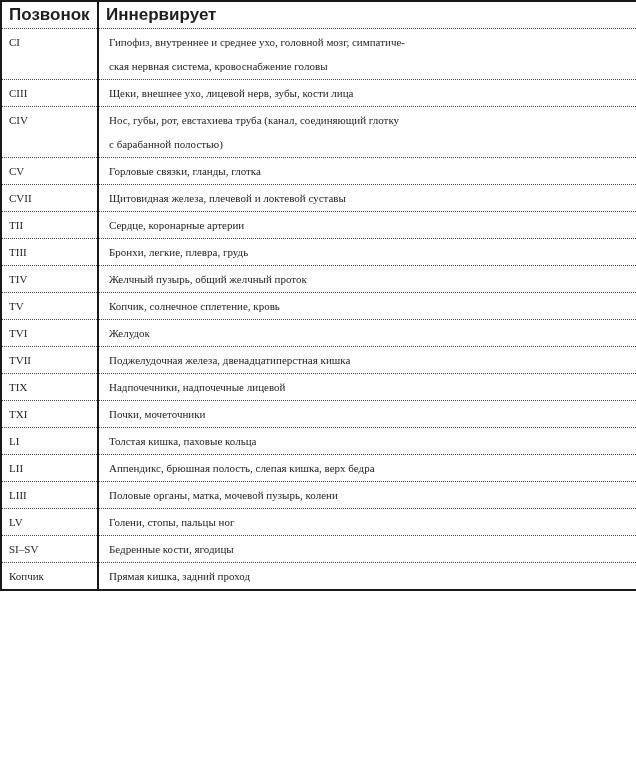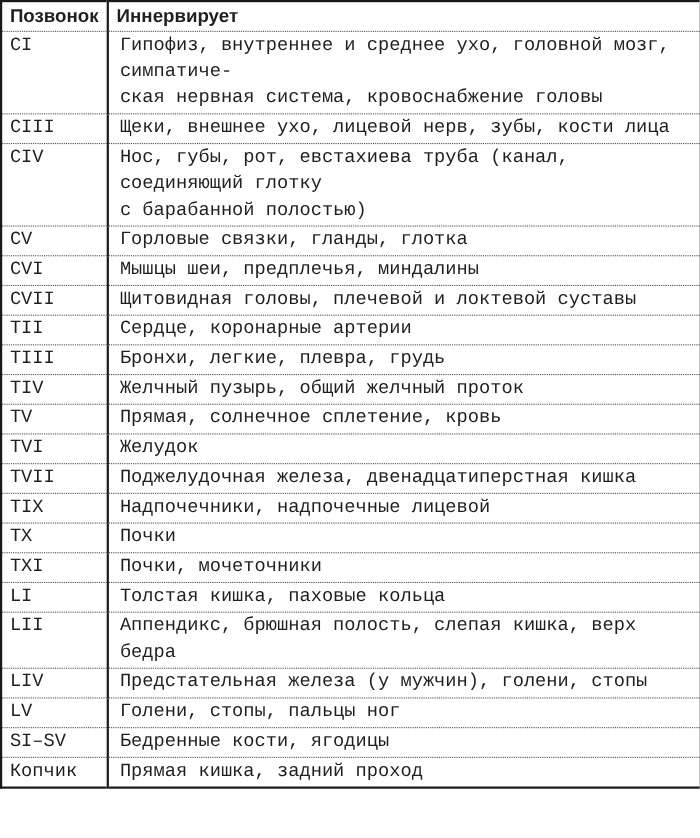--- a/index.html
+++ b/index.html
@@ -27,22 +27,22 @@
     font-family: "Liberation Sans", sans-serif;
     font-weight: bold;
     font-size: 17px;
     text-align: left;
     vertical-align: middle;
     padding: 3px 6px 3px 7px;
     height: 20px;
     border-bottom: 1px dotted #4a4a4a;
   }
   table.innervation td {
-    font-family: Liberation Mono, monospace;
-    font-size: 17px;
+    font-family: Liberation Serif, serif;
+    font-size: 11px;
     line-height: 24px;
     vertical-align: top;
     padding: 1px 6px 1px 10px;
     border-top: 1px dotted #4a4a4a;
   }
   table.innervation th:first-child,
   table.innervation td:first-child {
     border-right: 2px solid #191919;
     padding-left: 7px;
   }
@@ -81,93 +81,85 @@
     <td class="vert">CIV</td>
     <td class="inn">Нос, губы, рот, евстахиева труба (канал, соединяющий глотку
 с барабанной полостью)</td>
   </tr>
 
   <tr>
     <td class="vert">CV</td>
     <td class="inn">Горловые связки, гланды, глотка</td>
   </tr>
 
-  <tr>
-    <td class="vert">CVI</td>
-    <td class="inn">Мышцы шеи, предплечья, миндалины</td>
-  </tr>
 
   <tr>
     <td class="vert">CVII</td>
-    <td class="inn">Щитовидная головы, плечевой и локтевой суставы</td>
+    <td class="inn">Щитовидная железа, плечевой и локтевой суставы</td>
   </tr>
 
 
   <tr>
     <td class="vert">TII</td>
     <td class="inn">Сердце, коронарные артерии</td>
   </tr>
 
   <tr>
     <td class="vert">TIII</td>
     <td class="inn">Бронхи, легкие, плевра, грудь</td>
   </tr>
 
   <tr>
     <td class="vert">TIV</td>
     <td class="inn">Желчный пузырь, общий желчный проток</td>
   </tr>
 
   <tr>
     <td class="vert">TV</td>
-    <td class="inn">Прямая, солнечное сплетение, кровь</td>
+    <td class="inn">Копчик, солнечное сплетение, кровь</td>
   </tr>
 
   <tr>
     <td class="vert">TVI</td>
     <td class="inn">Желудок</td>
   </tr>
 
   <tr>
     <td class="vert">TVII</td>
     <td class="inn">Поджелудочная железа, двенадцатиперстная кишка</td>
   </tr>
 
 
   <tr>
     <td class="vert">TIX</td>
     <td class="inn">Надпочечники, надпочечные лицевой</td>
   </tr>
 
-  <tr>
-    <td class="vert">TX</td>
-    <td class="inn">Почки</td>
-  </tr>
 
   <tr>
     <td class="vert">TXI</td>
     <td class="inn">Почки, мочеточники</td>
   </tr>
 
 
   <tr>
     <td class="vert">LI</td>
     <td class="inn">Толстая кишка, паховые кольца</td>
   </tr>
 
   <tr>
     <td class="vert">LII</td>
     <td class="inn">Аппендикс, брюшная полость, слепая кишка, верх бедра</td>
   </tr>
 
+  <tr>
+    <td class="vert">LIII</td>
+    <td class="inn">Половые органы, матка, мочевой пузырь, колени</td>
+  </tr>
 
-  <tr>
-    <td class="vert">LIV</td>
-    <td class="inn">Предстательная железа (у мужчин), голени, стопы</td>
-  </tr>
 
   <tr>
     <td class="vert">LV</td>
     <td class="inn">Голени, стопы, пальцы ног</td>
   </tr>
 
   <tr>
     <td class="vert">SI–SV</td>
     <td class="inn">Бедренные кости, ягодицы</td>
   </tr>

